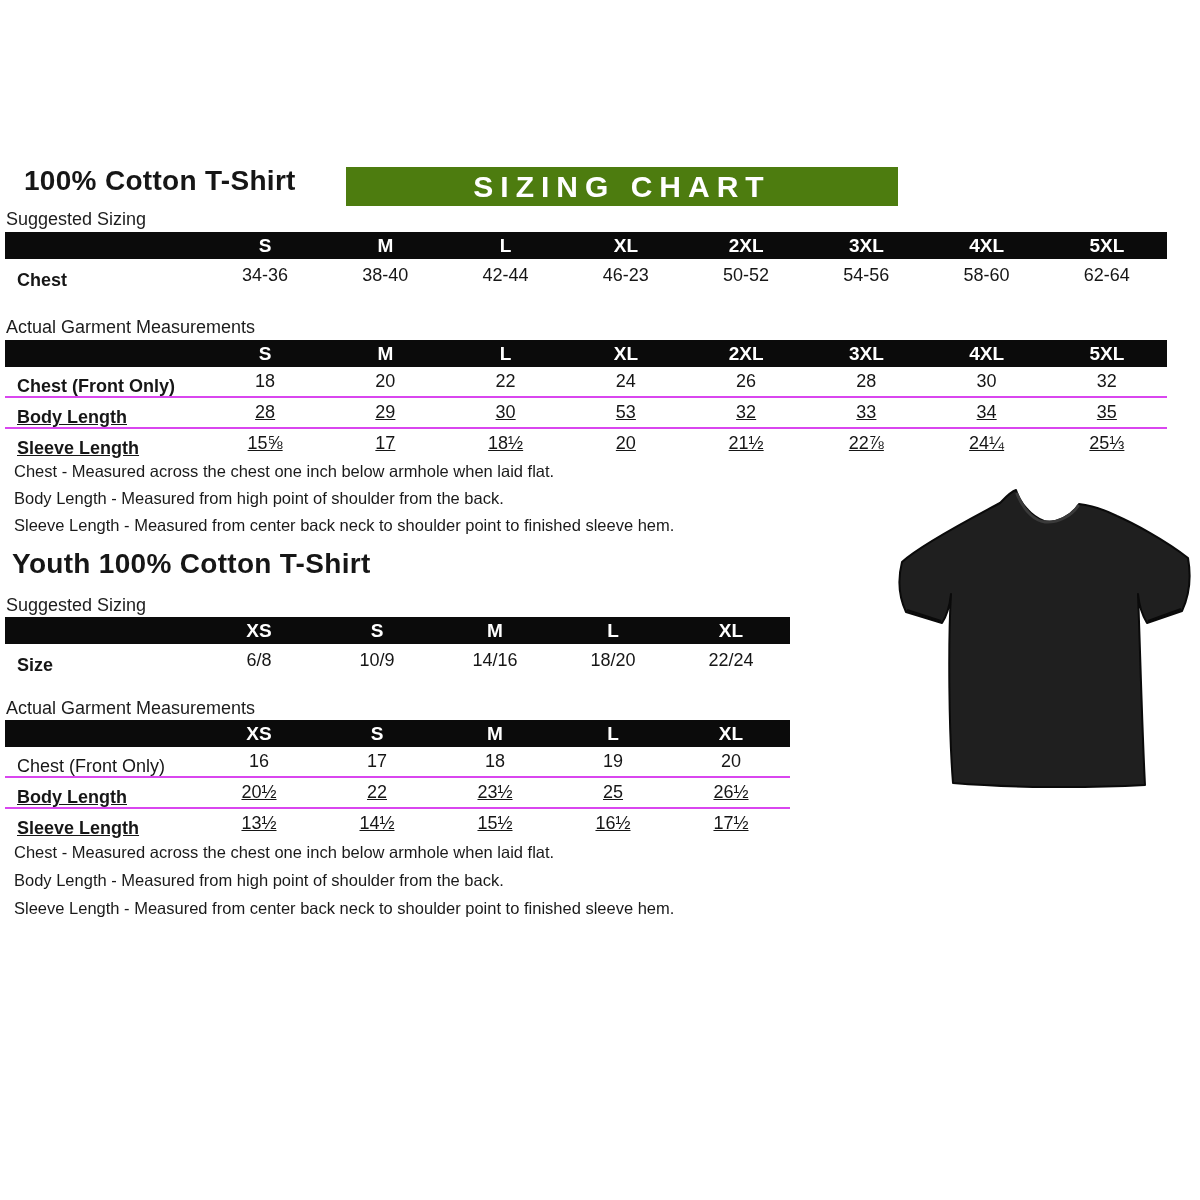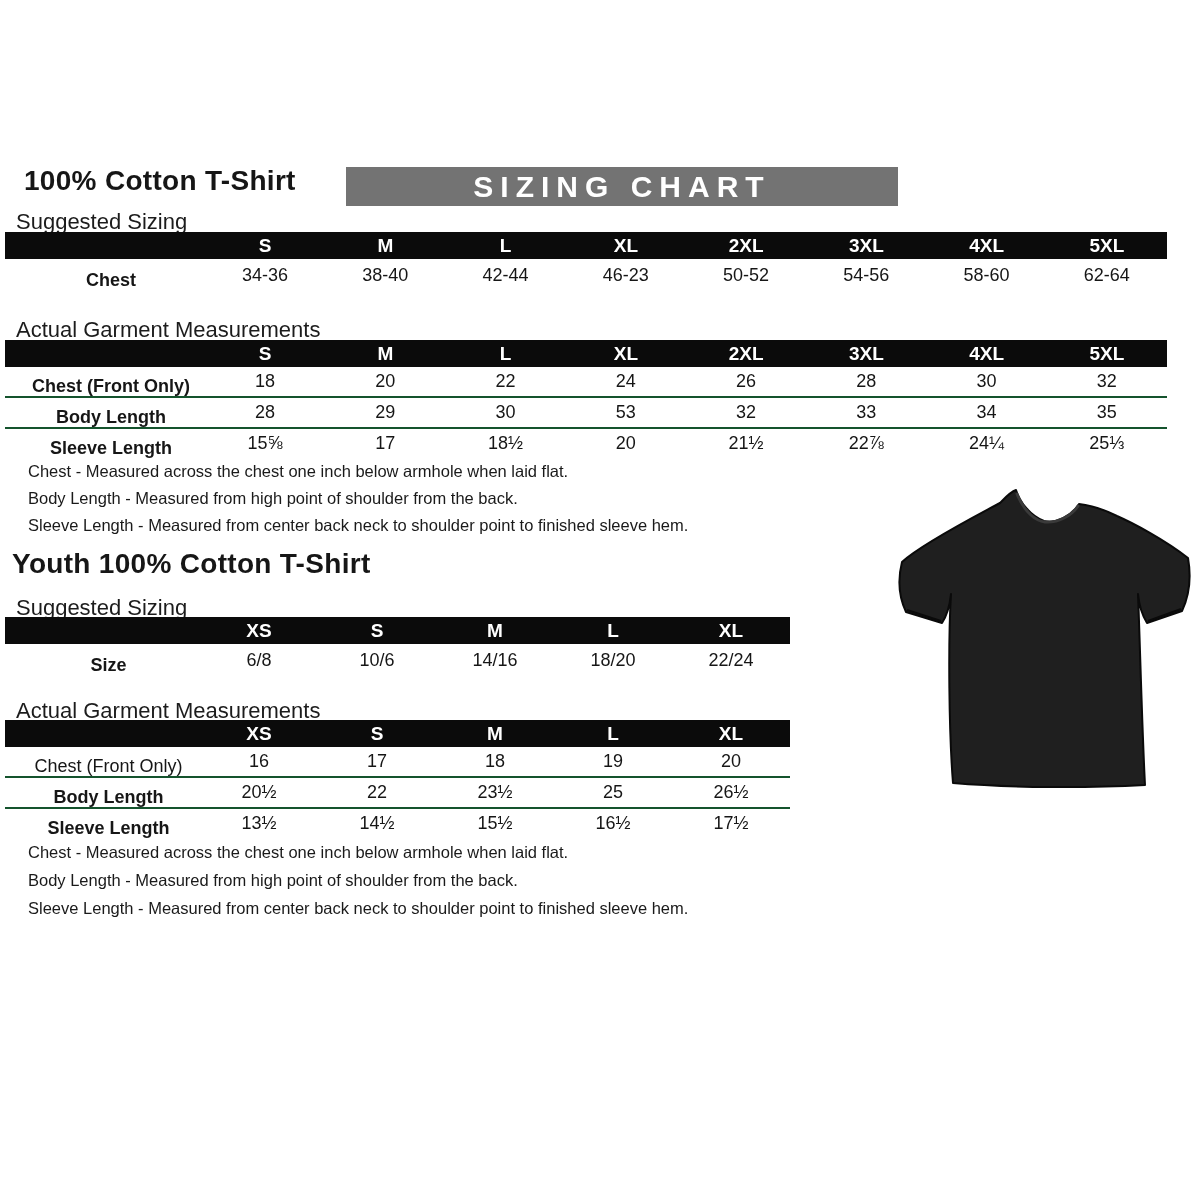--- a/index.html
+++ b/index.html
@@ -9,45 +9,45 @@
     overflow:hidden;
   }
   .abs { position:absolute; }
 
   
   .main-title { left:24px; top:165px; font-size:28px; font-weight:700; letter-spacing:0.3px; }
   .youth-title { left:12px; top:548px; font-size:28px; font-weight:700; letter-spacing:0.3px; }
 
   
   .banner {
-    left:346px; top:167px; width:552px; height:39px; background:#737373;
+    left:346px; top:167px; width:552px; height:39px; background:#4d7c0f;
     display:flex; align-items:center; justify-content:center;
   }
   .banner span { color:#ffffff; font-weight:800; font-size:30px; letter-spacing:7px; }
 
   
-  .section-label { left:16px; font-size:22px; font-weight:400; color:#1c1c1c; }
+  .section-label { left:6px; font-size:18px; font-weight:400; color:#1c1c1c; }
 
   
   .tbl { position:absolute; left:5px; }
   .tbl.adult { width:1162px; }
   .tbl.youth { width:785px; }
   .thead { display:flex; background:#0b0b0b; height:27px; align-items:center; }
   .thead .cell { color:#ffffff; font-weight:700; font-size:19px; }
   .trow { display:flex; align-items:center; height:31px; font-size:18px; }
-  .trow.sep { border-top:2px solid #14532d; }
-  .label-col { width:200px; flex:none; text-align:center; padding-left:12px; box-sizing:border-box;margin-top:10px; }
+  .trow.sep { border-top:2px solid #d946ef;text-decoration:underline; }
+  .label-col { width:200px; flex:none; text-align:left; padding-left:12px; box-sizing:border-box;margin-top:10px; }
   .youth .label-col { width:195px; }
   .data-col { flex:1; text-align:center; }
   .row-label-main { font-weight:700; }
   .row-label-plain { font-weight:400; }
   .row-label-suffix { font-weight:700; margin-left:5px; }
 
   
-  .notes { left:28px; }
+  .notes { left:14px; }
   .note { font-size:16.5px; color:#1a1a1a; }
   .notes.adult-notes .note { height:27px; }
   .notes.youth-notes .note { height:28px; }
 
   
   .tshirt { left:893px; top:483px; width:302px; height:322px; }
 </style>
 </head>
 <body>
 
@@ -150,21 +150,21 @@
     <div class="cell label-col"></div>
     <div class="cell data-col">XS</div>
     <div class="cell data-col">S</div>
     <div class="cell data-col">M</div>
     <div class="cell data-col">L</div>
     <div class="cell data-col">XL</div>
   </div>
   <div class="trow" style="height:32px">
     <div class="cell label-col row-label-main">Size</div>
     <div class="cell data-col">6/8</div>
-    <div class="cell data-col">10/6</div>
+    <div class="cell data-col">10/9</div>
     <div class="cell data-col">14/16</div>
     <div class="cell data-col">18/20</div>
     <div class="cell data-col">22/24</div>
   </div>
 </div>
 
 <div class="abs section-label" style="top:698px">Actual Garment Measurements</div>
 
 <div class="tbl youth" style="top:720px">
   <div class="thead">

